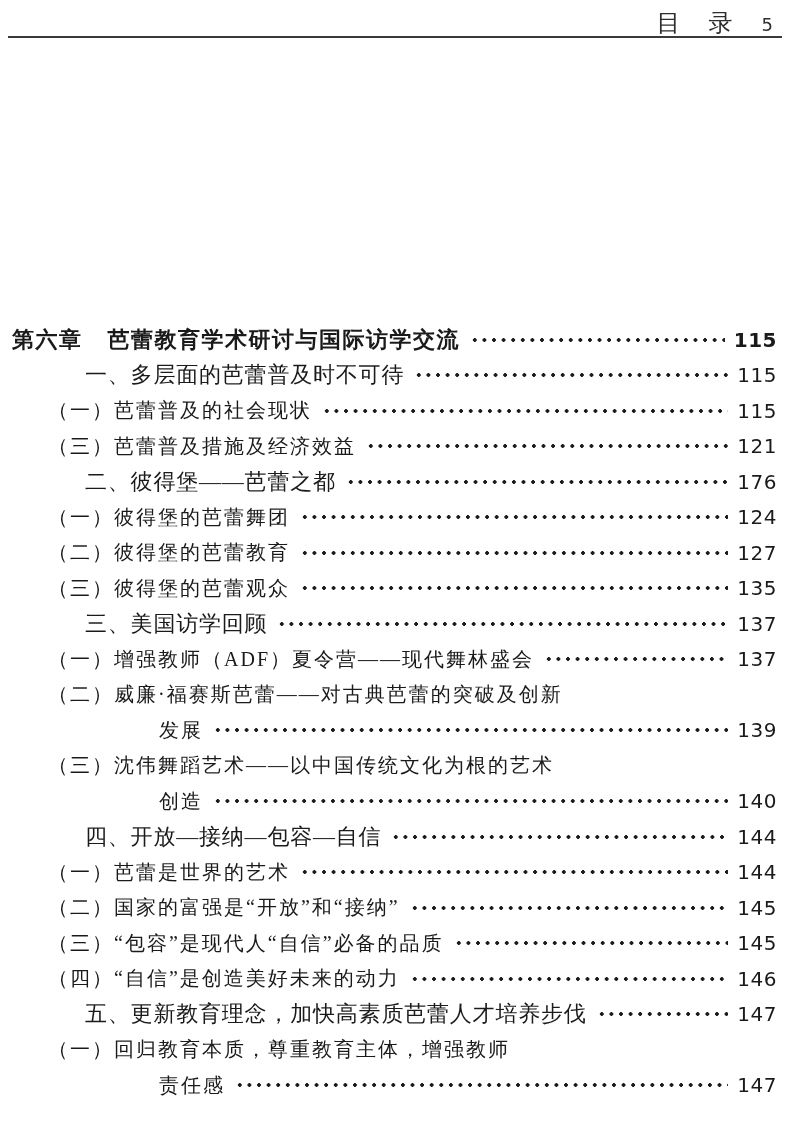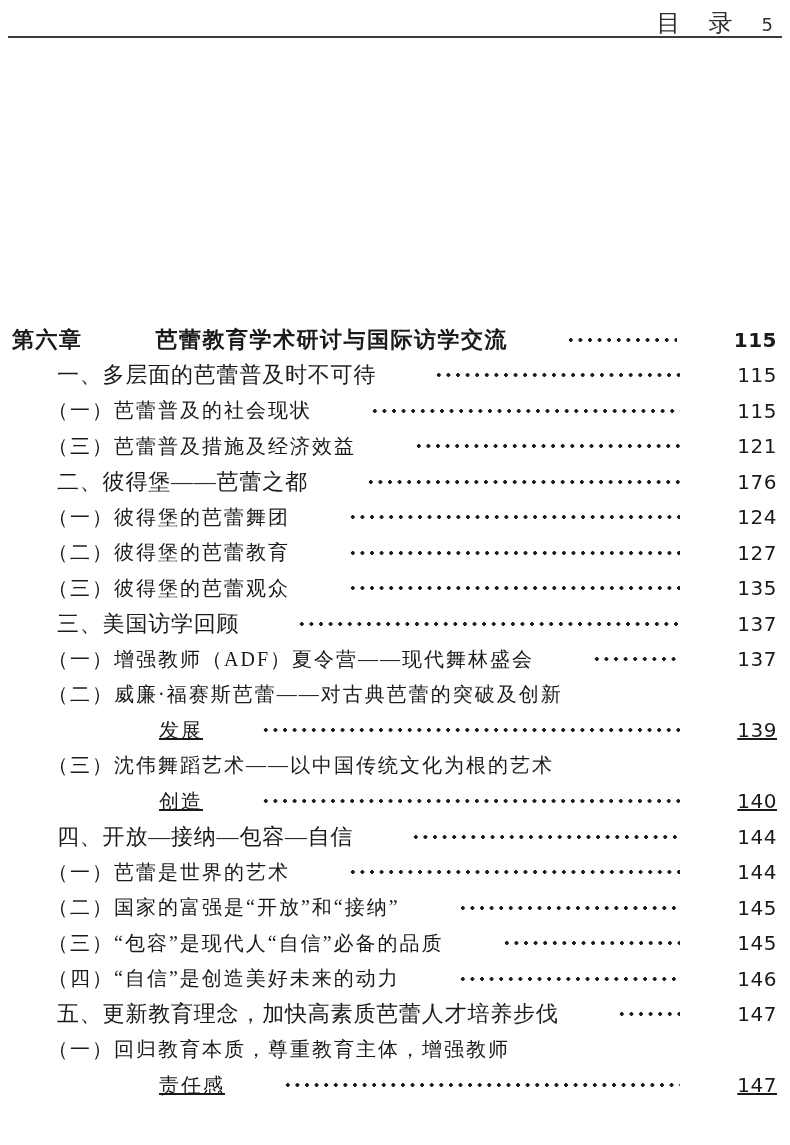--- a/index.html
+++ b/index.html
@@ -35,48 +35,46 @@
 
   
   .toc {
     position: absolute; top: 322px; left: 0; width: 790px;
   }
   .row {
     display: flex; align-items: center;
     height: 35.5px;
     padding-right: 13px;
     box-sizing: border-box;
-    gap: 48px;
   }
   .t { white-space: nowrap; }
 
   .lv-ch {
     padding-left: 12px;
     font-family: "DejaVu Sans", "Liberation Sans", sans-serif;
     font-weight: bold;
     font-size: 22px;
     letter-spacing: 1.5px;
   }
   .lv-ch .chlabel { margin-right: 25px; }
 
   .lv-1 {
-    padding-left: 57px;
+    padding-left: 85px;
     font-size: 22px;
     letter-spacing: 0.8px;
   }
   .lv-2 {
     padding-left: 48px;
     font-size: 20px;
     letter-spacing: 2px;
   }
   .lv-cont {
     padding-left: 159px;
     font-size: 20px;
     letter-spacing: 2px;
-    text-decoration: underline;
   }
 
   .leader {
     flex: 1 1 auto;
     height: 6px;
     margin-left: 10px; margin-right: 9px;
     background-image: radial-gradient(circle, #1b1b1b 1.7px, transparent 2.1px);
     background-size: 9.6px 6px;
     background-repeat: repeat-x;
     background-position: 0 50%;

